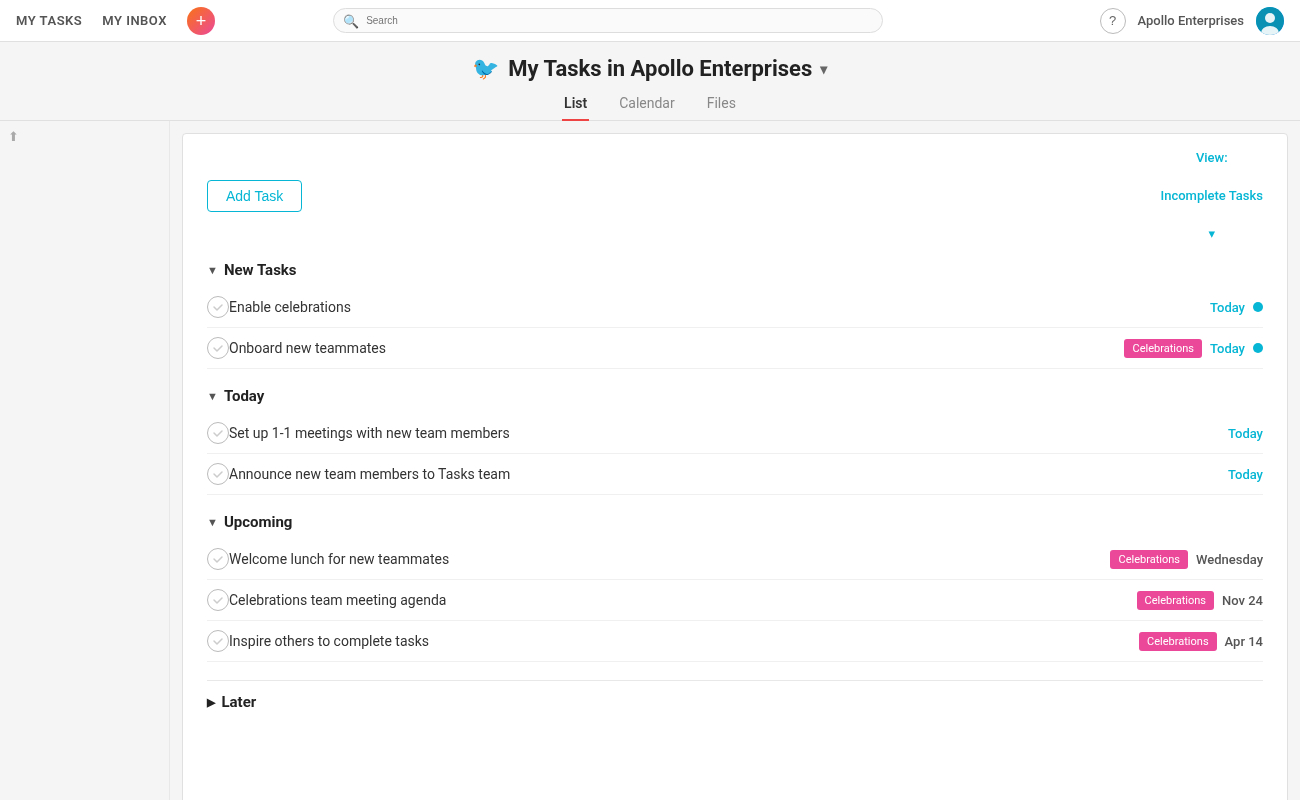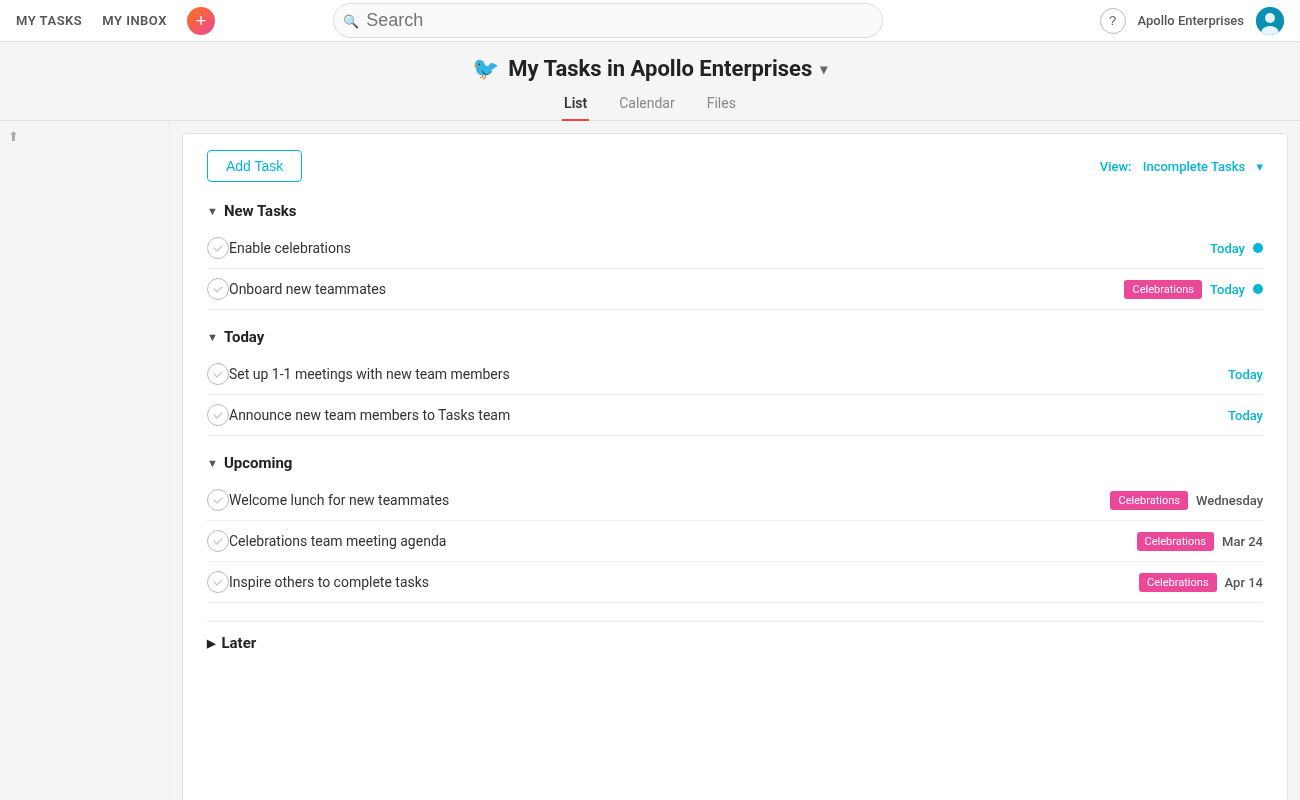--- a/index.html
+++ b/index.html
@@ -50,21 +50,21 @@
       flex: 1;
       max-width: 550px;
       margin: 0 auto;
       position: relative;
     }
     .search-bar input {
       width: 100%;
       padding: 6px 12px 6px 32px;
       border: 1px solid #ddd;
       border-radius: 20px;
-      font-size: 18px;
+      font-size: 10px;
       color: #333;
       background: #fafafa;
       outline: none;
     }
     .search-icon-wrap {
       position: absolute;
       left: 10px;
       top: 50%;
       transform: translateY(-50%);
       color: #999;
@@ -190,20 +190,21 @@
       cursor: pointer;
       font-weight: 500;
     }
     .view-selector {
       font-size: 13px;
       color: #555;
       cursor: pointer;
       display: flex;
       align-items: center;
       gap: 4px;
+      flex-direction: column;
     }
     .view-selector span { color: #06b6d4; font-weight: 500; }
 
     
     .section {
       margin-bottom: 18px;
     }
     .section-header {
       font-size: 15px;
       font-weight: 700;
@@ -426,21 +427,21 @@
 
       <div class="task-row">
         <div class="task-check">
           <svg viewBox="0 0 12 12" fill="none" xmlns="http://www.w3.org/2000/svg">
             <path d="M2 6l3 3 5-5" stroke="#ccc" stroke-width="1.5" stroke-linecap="round" stroke-linejoin="round"></path>
           </svg>
         </div>
         <span class="task-name">Celebrations team meeting agenda</span>
         <div class="task-meta">
           <span class="tag-badge">Celebrations</span>
-          <span class="date-label future">Mar 24</span>
+          <span class="date-label future">Nov 24</span>
         </div>
       </div>
 
       <div class="task-row">
         <div class="task-check">
           <svg viewBox="0 0 12 12" fill="none" xmlns="http://www.w3.org/2000/svg">
             <path d="M2 6l3 3 5-5" stroke="#ccc" stroke-width="1.5" stroke-linecap="round" stroke-linejoin="round"></path>
           </svg>
         </div>
         <span class="task-name">Inspire others to complete tasks</span>

